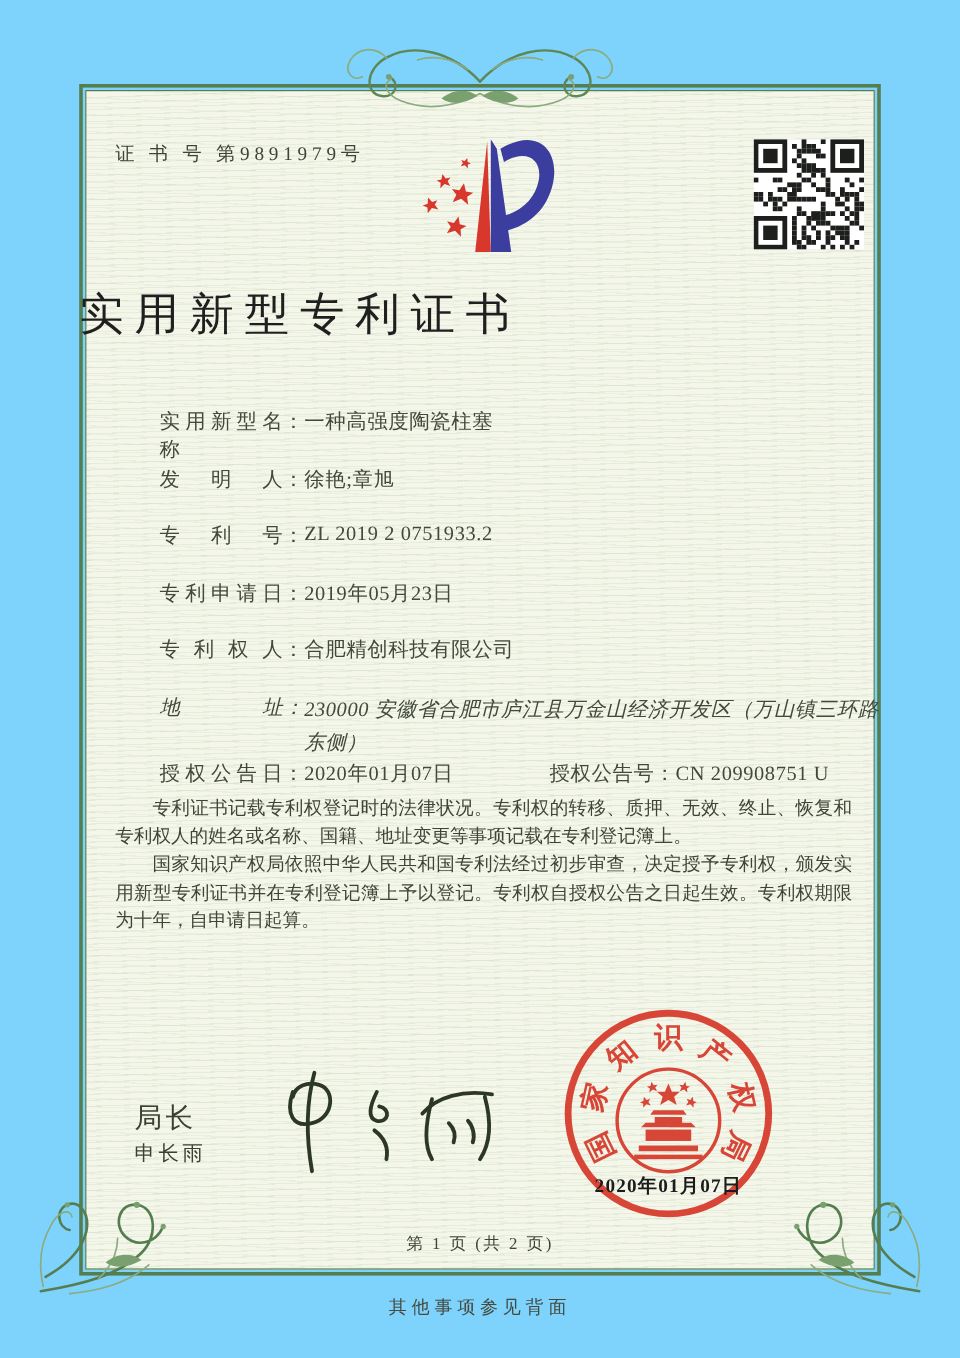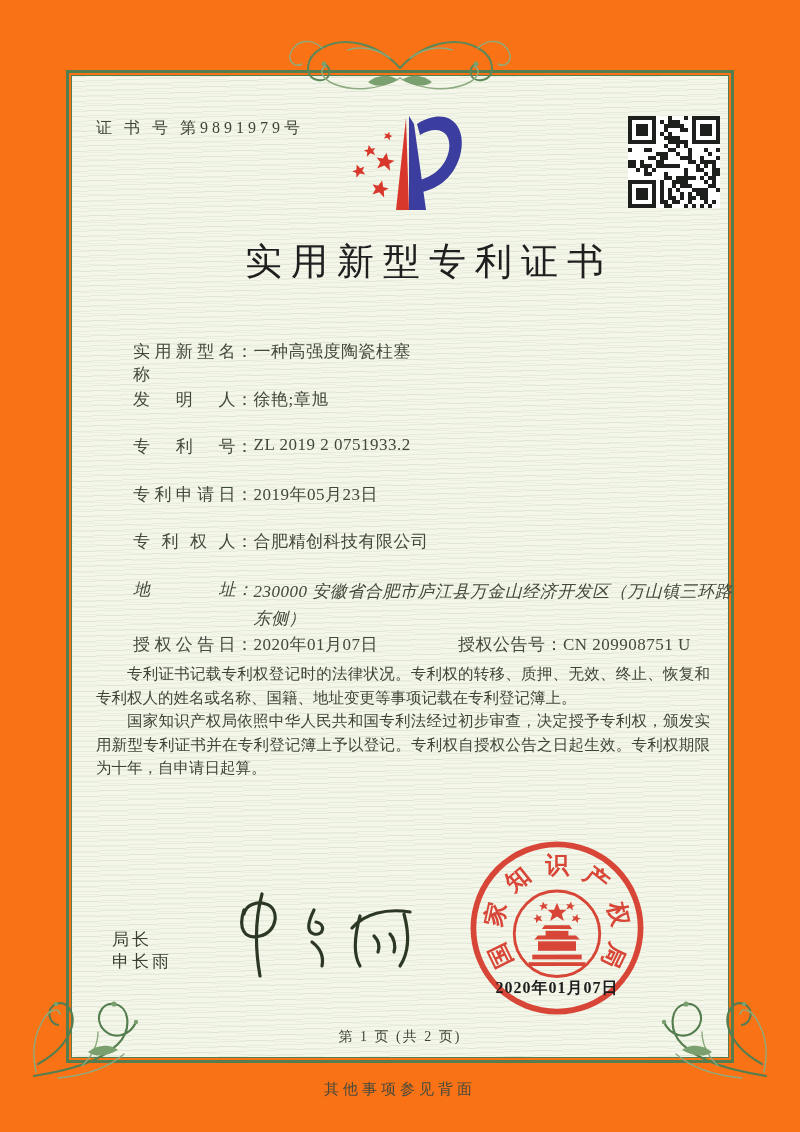--- a/index.html
+++ b/index.html
@@ -1,19 +1,19 @@
 <!DOCTYPE html>
 <html><head>
 <meta charset="utf-8">
 <style>
   * { margin:0; padding:0; box-sizing:border-box; }
   html,body { background:#ffffff; }
   .page {
     position:relative; width:800px; height:1132px; overflow:hidden;
-    background:#f97316;
+    background:#7dd3fc;
     font-family:"Liberation Serif","DejaVu Serif",serif;
     color:#3f4539;
   }
   
   .frame-outer {
     position:absolute; left:66px; top:70px; width:668px; height:993px;
     border:3px solid #557e50;
   }
   .frame-inner {
     position:absolute; inset:2px; border:1px solid #557e50;
@@ -24,21 +24,21 @@
   }
   
   .cert-no {
     position:absolute; left:96px; top:118px;
     font-size:16px; letter-spacing:4px; color:#3d4337;
   }
   .logo { position:absolute; left:338px; top:94px; width:134px; height:130px; }
   .qr   { position:absolute; left:628px; top:116px; width:92px; height:92px; }
   .title {
     position:absolute; left:66px; top:237px; width:547px;
-    text-align:right; font-size:37px; letter-spacing:9px;
+    text-align:left; font-size:37px; letter-spacing:9px;
     color:#1f1f1f; font-weight:500;
   }
   
   .row { position:absolute; left:96px; width:616px; font-size:17px; color:#41483c; letter-spacing:0.5px;margin-left:37px; }
   .row .lbl {
     display:inline-block; width:103px; text-align:justify; text-align-last:justify;
     vertical-align:top;
   }
   .row .colon { display:inline-block; vertical-align:top; }
   .row .val { display:inline-block; vertical-align:top; }
@@ -47,21 +47,21 @@
   .r5{top:530px;} .r6{top:578px;font-style:italic;} .r7{top:633px;}
   .grant-no { position:absolute; left:325px; top:0; white-space:nowrap; }
   
   .body-text {
     position:absolute; left:96px; top:662px; width:614px;
     font-size:15.5px; line-height:23.5px; text-align:justify;
     color:#3e4438;
   }
   .body-text p { text-indent:2em; }
   
-  .signer-title { position:absolute; left:112px; top:916px; font-size:17px; letter-spacing:3px; color:#3a4034;margin-top:12px; }
+  .signer-title { position:absolute; left:112px; top:916px; font-size:23px; letter-spacing:3px; color:#3a4034; }
   .signer-name  { position:absolute; left:112px; top:950px; font-size:17px; letter-spacing:3px; color:#3a4034; }
   .signature    { position:absolute; left:228px; top:880px; width:200px; height:102px; }
   
   .seal { position:absolute; left:462px; top:833px; width:190px; height:190px; opacity:0.93; }
   .seal text { font-family:"Liberation Serif","DejaVu Serif",serif; font-size:25px; font-weight:bold; fill:#d6392b; }
   .seal-date {
     position:absolute; left:462px; top:978px; width:190px; text-align:center;
     font-size:16px; font-weight:bold; letter-spacing:1px; color:#1c1c1c;
   }
   

